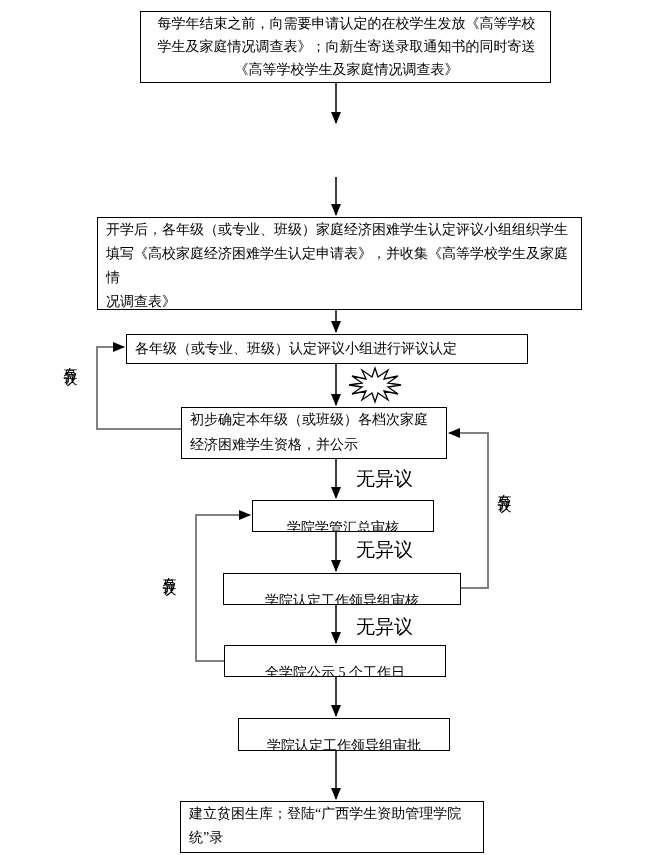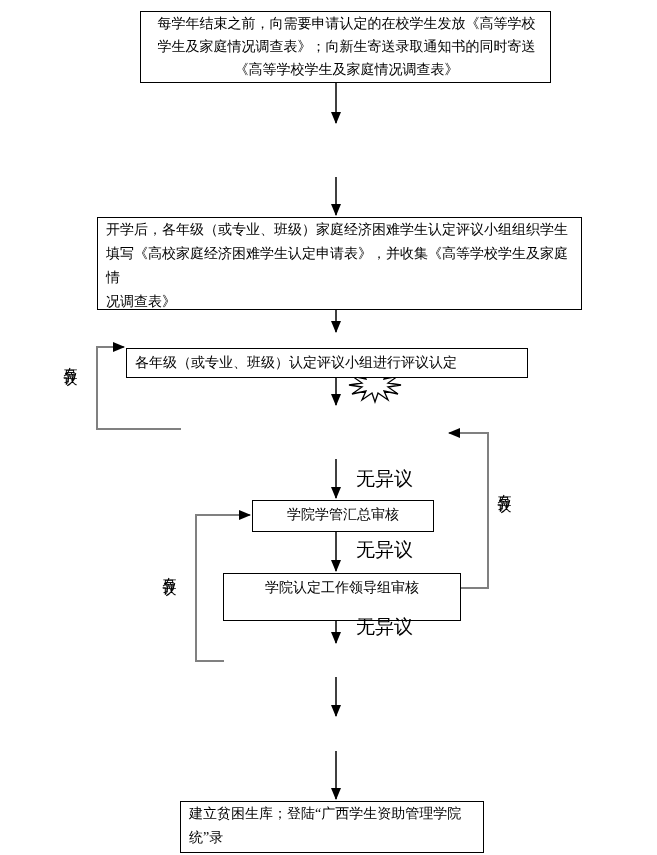--- a/index.html
+++ b/index.html
@@ -5,21 +5,21 @@
   html,body{margin:0;padding:0;background:#fff;}
   .canvas{
     position:relative;width:657px;height:855px;background:#fff;
     font-family:"Liberation Serif","DejaVu Serif",serif;color:#000;overflow:hidden;
   }
   svg.connectors{position:absolute;left:0;top:0;width:657px;height:855px;}
   .node{
     position:absolute;box-sizing:border-box;border:1.5px solid #000;background:#fff;
     font-size:14px;white-space:pre-line;padding:0 6px 0 8px;overflow:hidden;
   }
-  .node.center{text-align:center;padding:0;font-family:Liberation Mono, monospace;}
+  .node.center{text-align:center;padding:12px;}
   .hlabel{position:absolute;font-size:19px;white-space:nowrap;}
   .vlabel{
     position:absolute;font-size:14px;writing-mode:vertical-rl;
     text-orientation:upright;letter-spacing:2px;line-height:16px;
   }
 </style>
 </head>
 <body>
 
 <div class="canvas">
@@ -50,28 +50,32 @@
 
   <div class="node" style="left:140px;top:11px;width:411px;height:72px;line-height:23px;text-align:center;">每学年结束之前，向需要申请认定的在校学生发放《高等学校
 学生及家庭情况调查表》；向新生寄送录取通知书的同时寄送
 《高等学校学生及家庭情况调查表》</div>
 
 
   <div class="node" style="left:97px;top:217px;width:485px;height:93px;line-height:24px;">开学后，各年级（或专业、班级）家庭经济困难学生认定评议小组组织学生
 填写《高校家庭经济困难学生认定申请表》，并收集《高等学校学生及家庭情
 况调查表》</div>
 
-  <div class="node" style="left:126px;top:348px;width:402px;height:30px;line-height:27px;">各年级（或专业、班级）认定评议小组进行评议认定</div>
+  <div class="node" style="left:126px;top:334px;width:402px;height:30px;line-height:27px;">各年级（或专业、班级）认定评议小组进行评议认定</div>
 
+  <div class="node" style="left:181px;top:407px;width:266px;height:52px;line-height:24.5px;">初步确定本年级（或班级）各档次家庭
+经济困难学生资格，并公示</div>
 
   <div class="node center" style="left:252px;top:500px;width:182px;height:32px;line-height:29px;">学院学管汇总审核</div>
 
-  <div class="node center" style="left:223px;top:573px;width:238px;height:48px;line-height:29px;">学院认定工作领导组审核</div>
+  <div class="node center" style="left:223px;top:573px;width:238px;height:32px;line-height:29px;">学院认定工作领导组审核</div>
 
+  <div class="node center" style="left:224px;top:645px;width:222px;height:32px;line-height:29px;">全学院公示 5 个工作日</div>
 
+  <div class="node center" style="left:238px;top:718px;width:212px;height:33px;line-height:30px;">学院认定工作领导组审批</div>
 
   <div class="node" style="left:180px;top:801px;width:304px;height:52px;line-height:24px;">建立贫困生库；登陆“广西学生资助管理学院统”录
 入相关数据或更新数据</div>
 
   <span class="hlabel" style="left:356px;top:466px;">无异议</span>
   <span class="hlabel" style="left:356px;top:537px;">无异议</span>
   <span class="hlabel" style="left:356px;top:614px;">无异议</span>
 
   <span class="vlabel" style="left:62px;top:356px;">有异议</span>
   <span class="vlabel" style="left:161px;top:566px;">有异议</span>

